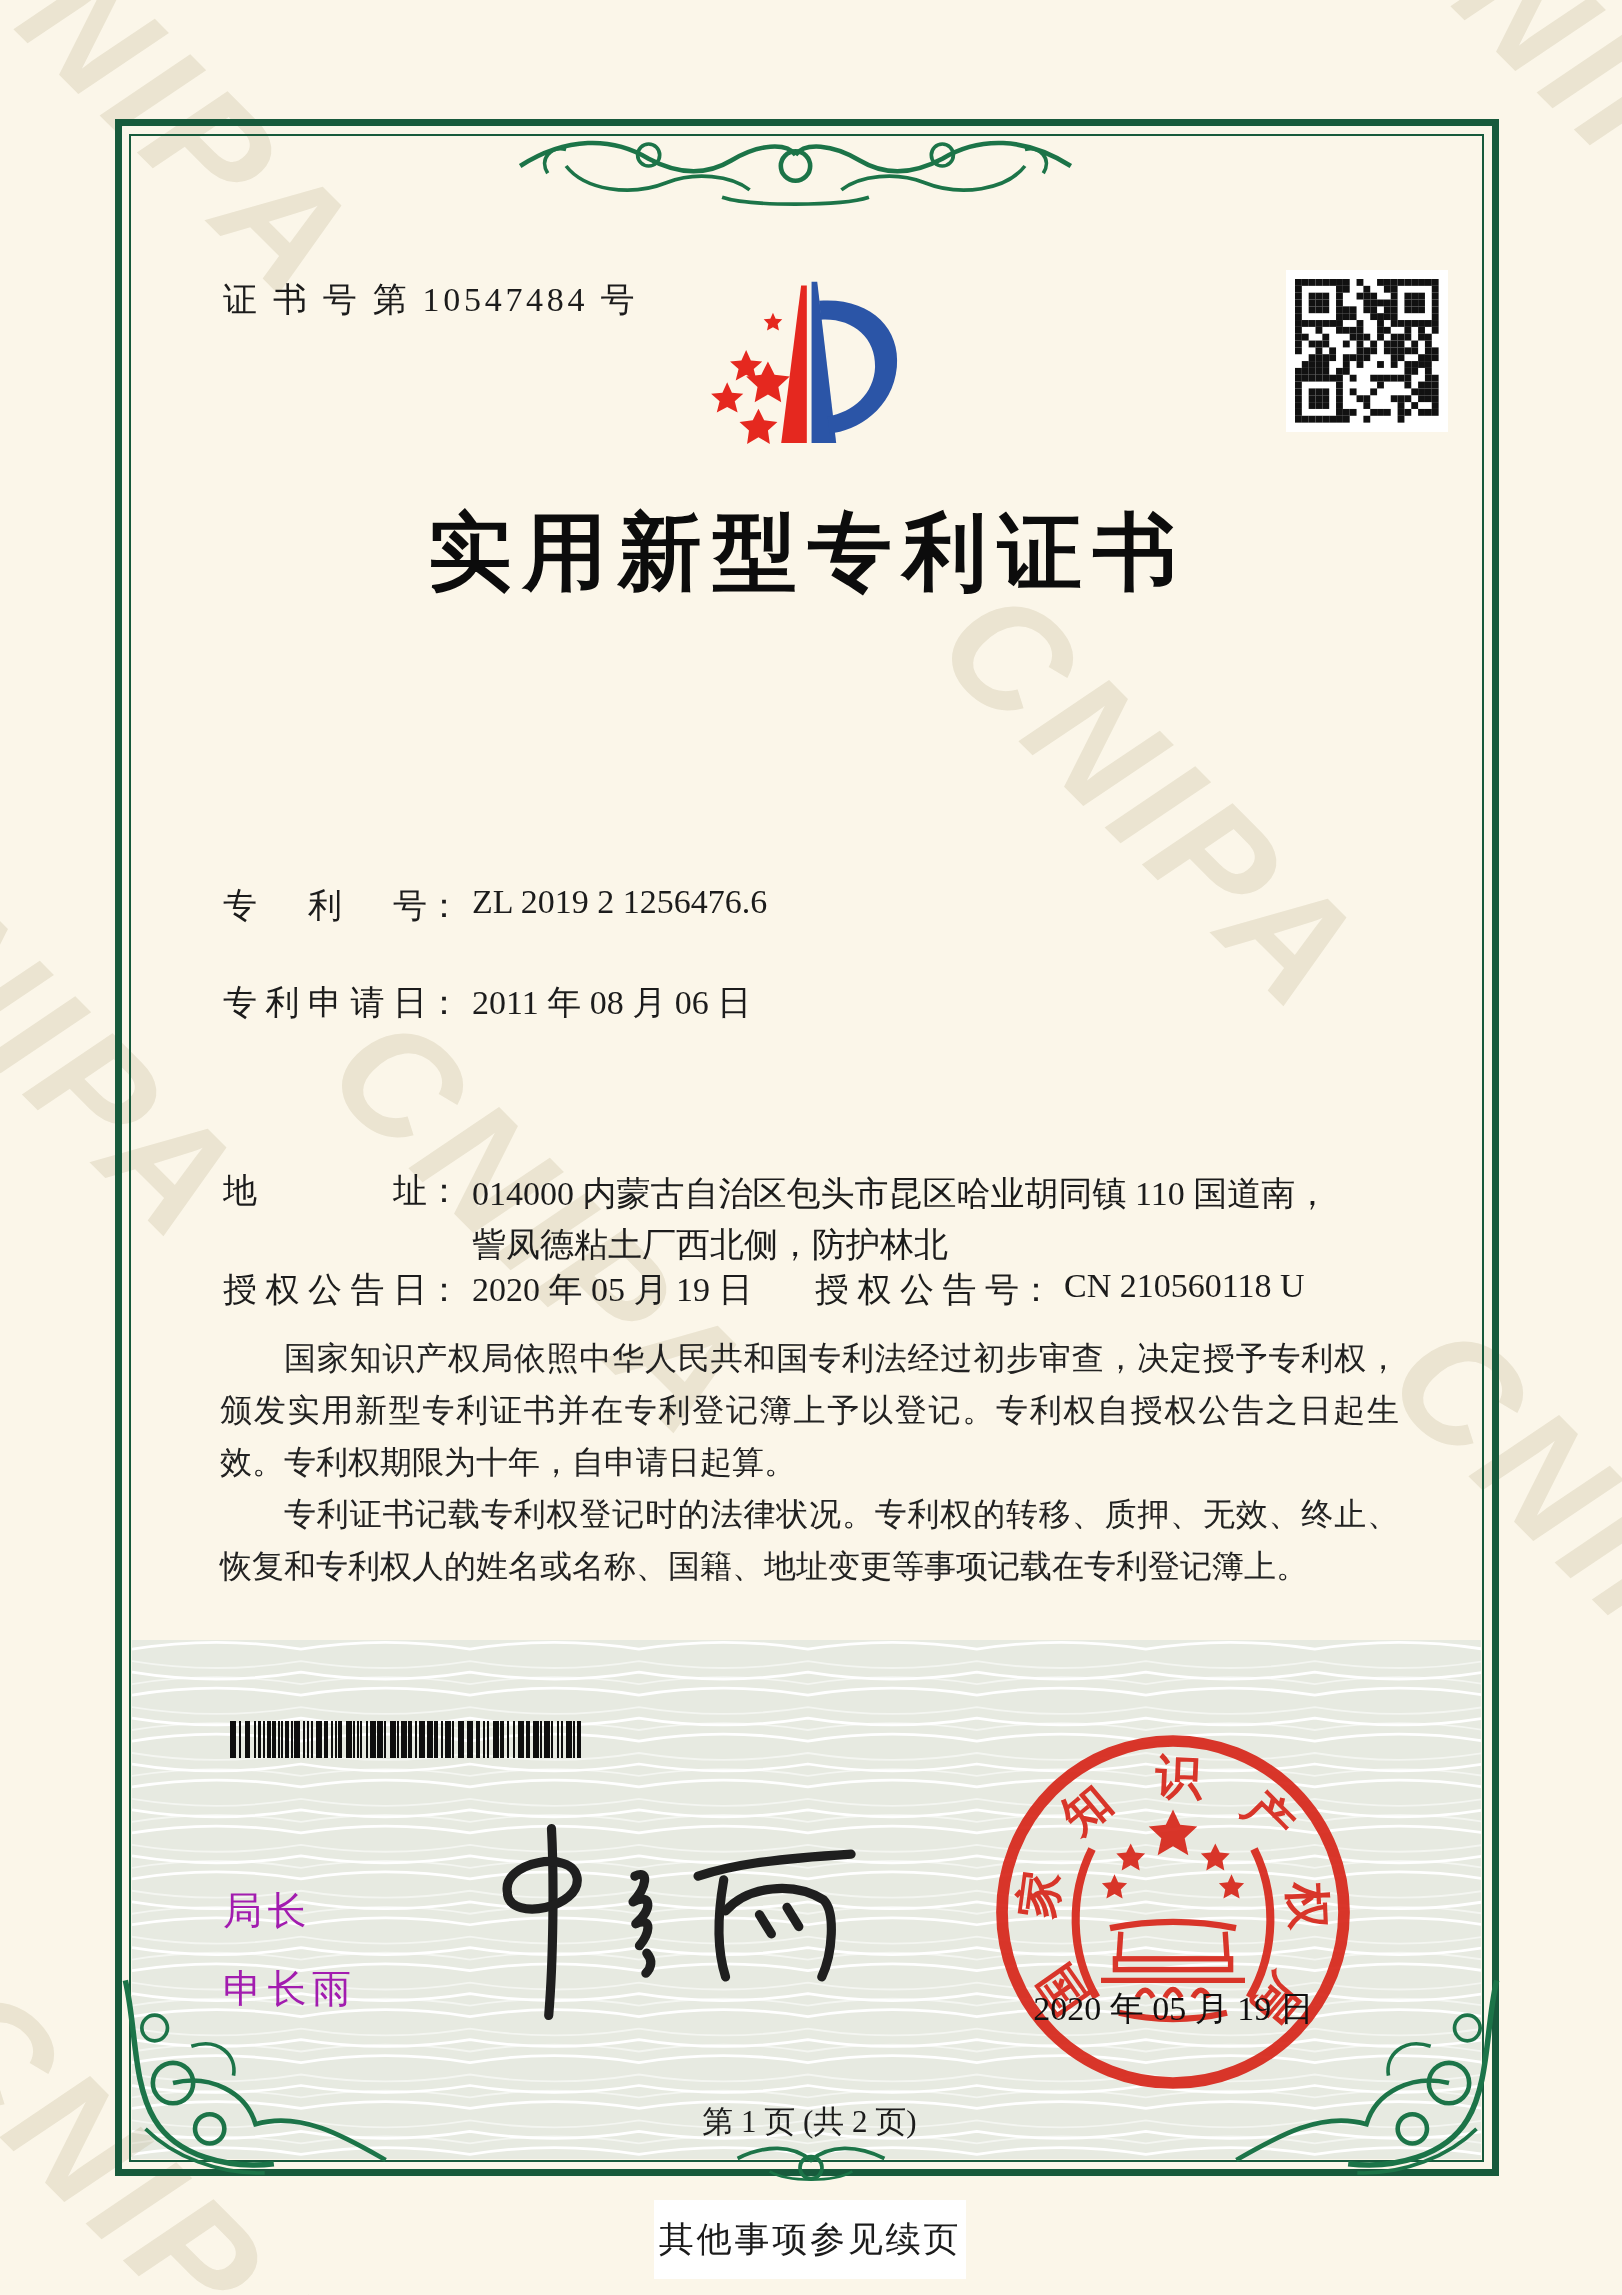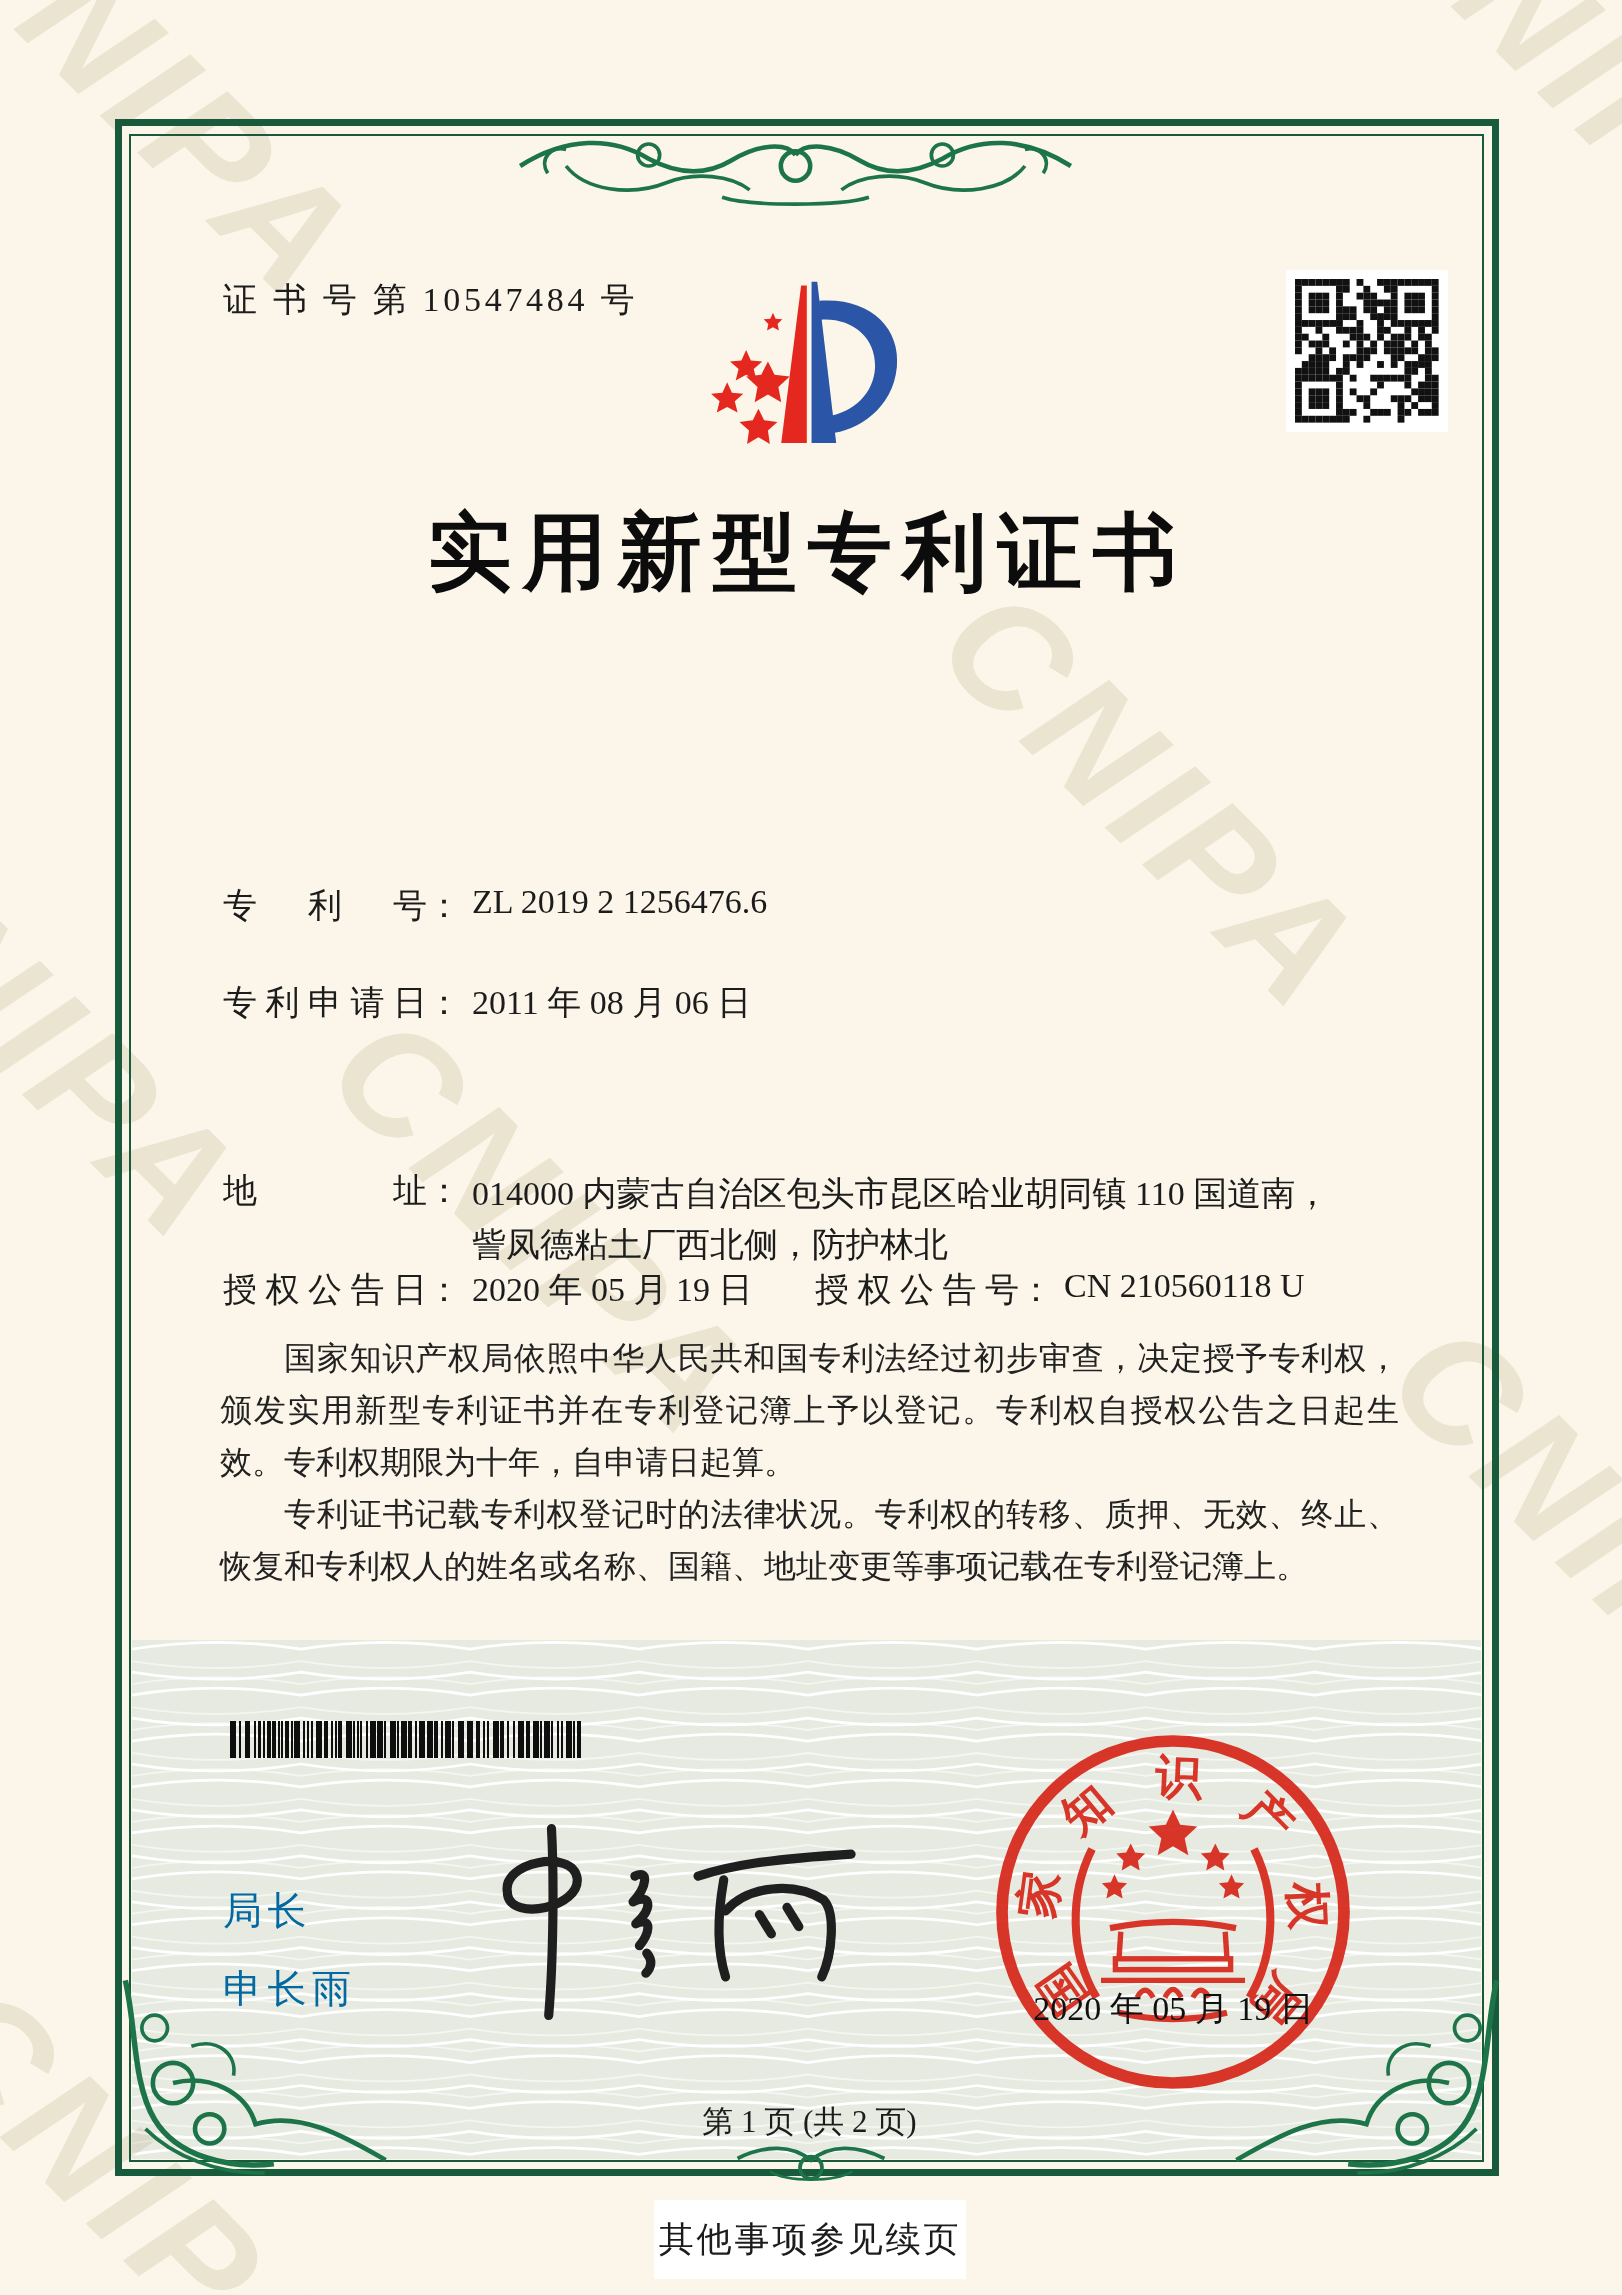--- a/index.html
+++ b/index.html
@@ -46,21 +46,21 @@
   .addr-line { display:block; line-height:51px; }
   .grant-right { position:absolute; left:592px; top:0; }
 
   .paras { position:absolute; left:220px; top:1332px; width:1179px; z-index:4; }
   .paras p { font-size:32px; line-height:52px; text-align:justify; text-indent:2em; color:#222222; }
 
   .barcode { position:absolute; left:230px; top:1721px; width:360px; height:37px; z-index:4; }
   .barcode i { position:absolute; top:0; height:100%; background:#0e0e0e; }
 
   .chief { position:absolute; left:223px; font-size:39px; letter-spacing:5.5px; z-index:4;
-           font-family:"Liberation Sans", sans-serif; color:#0369a1; }
+           font-family:"Liberation Sans", sans-serif; color:#a21caf; }
 
   .signature { position:absolute; left:464px; top:1823px; width:404px; height:197px; z-index:4; }
   .signature path { fill:none; stroke:#1f1f1f; stroke-width:10; stroke-linecap:round; stroke-linejoin:round; }
 
   .seal { position:absolute; left:984px; top:1723px; width:378px; height:378px; z-index:5; opacity:.92; }
   .seal .ring-circle { fill:none; stroke:#d7261a; stroke-width:13; }
   .seal text { font-size:52px; font-weight:bold; fill:#d7261a; text-anchor:middle; dominant-baseline:central;
                font-family:"Liberation Serif", serif; }
   .seal .emblem path, .seal .emblem rect { stroke:#d7261a; fill:none; }
   .seal .emblem .star { fill:#d7261a; stroke:none; }

